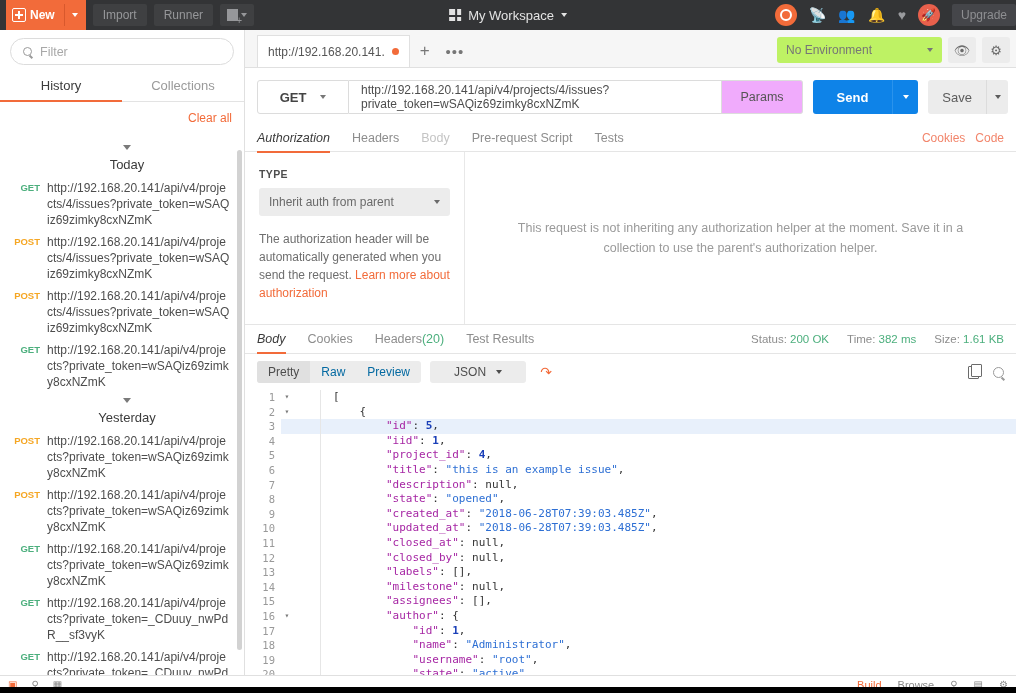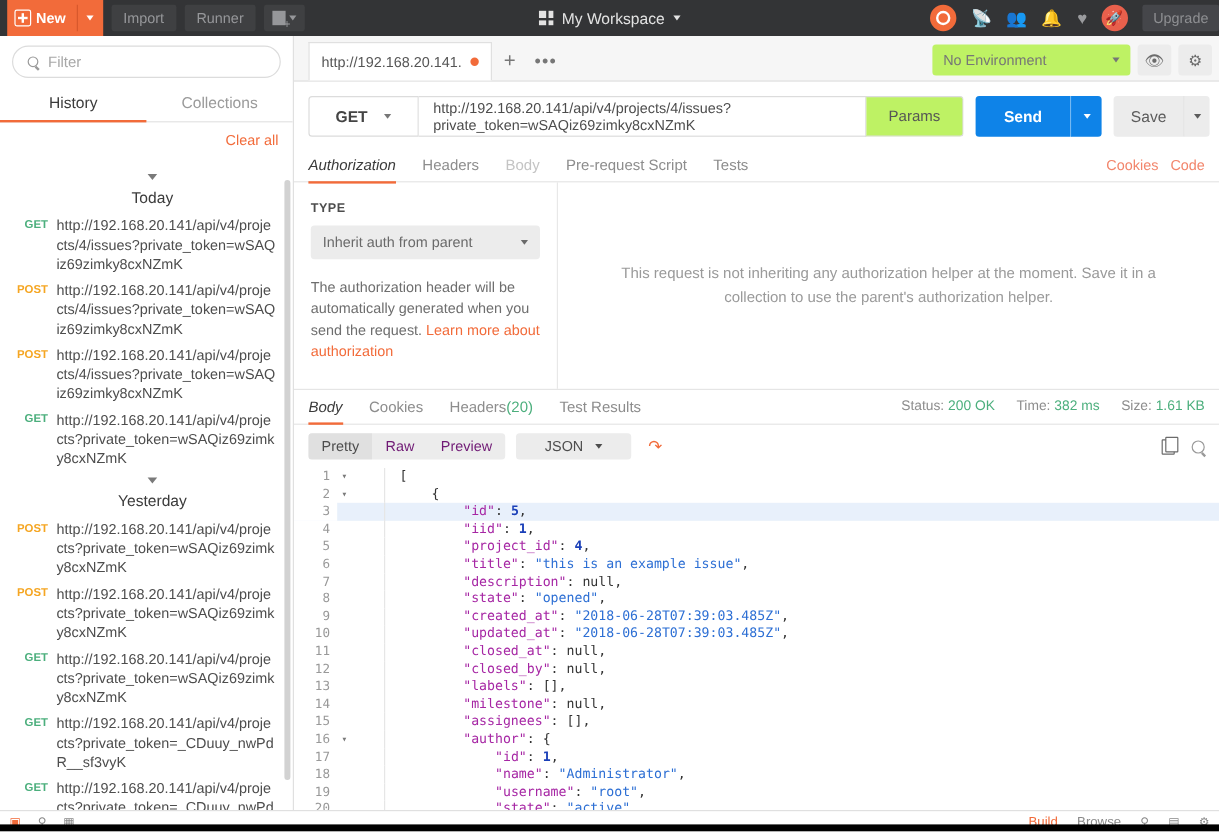--- a/index.html
+++ b/index.html
@@ -160,21 +160,21 @@
     gap: 14px; font-size: 13px; color: #444; font-weight: bold;
   }
   .url-input {
     flex: 1; height: 34px; border: 1px solid #dcdcdc; border-left: none;
     background: #fff; display: flex; align-items: center; padding: 0 12px;
     font-size: 12px; color: #4d4d4d;
   }
   .params-btn {
     height: 34px; border: 1px solid #dcdcdc; border-left: none; padding: 0 18px;
     display: flex; align-items: center; font-size: 12.5px; color: #555;
-    border-radius: 0 3px 3px 0; background:#bef264;
+    border-radius: 0 3px 3px 0; background:#f0abfc;
   }
   .send-grp { display: flex; margin-left: 10px; }
   .send-btn { height: 34px; background: #0e83e8; color: #fff; font-weight: bold;
     font-size: 13px; padding: 0 24px; display: flex; align-items: center;
     border-radius: 3px 0 0 3px; }
   .send-caret { height: 34px; width: 26px; background: #0e83e8; color: #fff;
     display: flex; align-items: center; justify-content: center;
     border-left: 1px solid #2a93ec; border-radius: 0 3px 3px 0; }
   .save-grp { display: flex; margin-left: 10px; }
   .save-btn { height: 34px; padding: 0 14px; background: #ececec; color: #5c5c5c;
@@ -214,21 +214,21 @@
     border-top: 1px solid #e5e5e5; border-bottom: 1px solid #e5e5e5;
     height: 30px; background: #fff; }
   .resp-meta { margin-left: auto; display: flex; gap: 18px; font-size: 11.5px;
     color: #8d8d8d; }
   .resp-meta b { color: #4caf7d; font-weight: normal; }
   .hdr-count { color: #4caf7d; }
 
   .fmt-bar { display: flex; align-items: center; gap: 0; padding: 7px 12px;
     height: 36px; }
   .seg { display: flex; background: #ececec; border-radius: 3px; overflow: hidden; }
-  .seg div { padding: 4px 11px; font-size: 12px; color: #701a75; }
+  .seg div { padding: 4px 11px; font-size: 12px; color: #0369a1; }
   .seg div.active { background: #e0e0e0; color: #4d4d4d; }
   .json-sel { margin-left: 9px; background: #ececec; border-radius: 3px;
     display: flex; align-items: center; gap: 10px; padding: 4px 24px;
     font-size: 12px; color: #4d4d4d; }
   .wrap-btn { margin-left: 9px; width: 22px; height: 22px;
     display: flex; align-items: center; justify-content: center;
     color: #f26b3a; font-size: 14px; }
   .fmt-right { margin-left: auto; display: flex; gap: 14px; align-items: center;
     color: #6b6b6b; }
   .copy-ic { width: 11px; height: 13px; border: 1.5px solid #6b6b6b;

